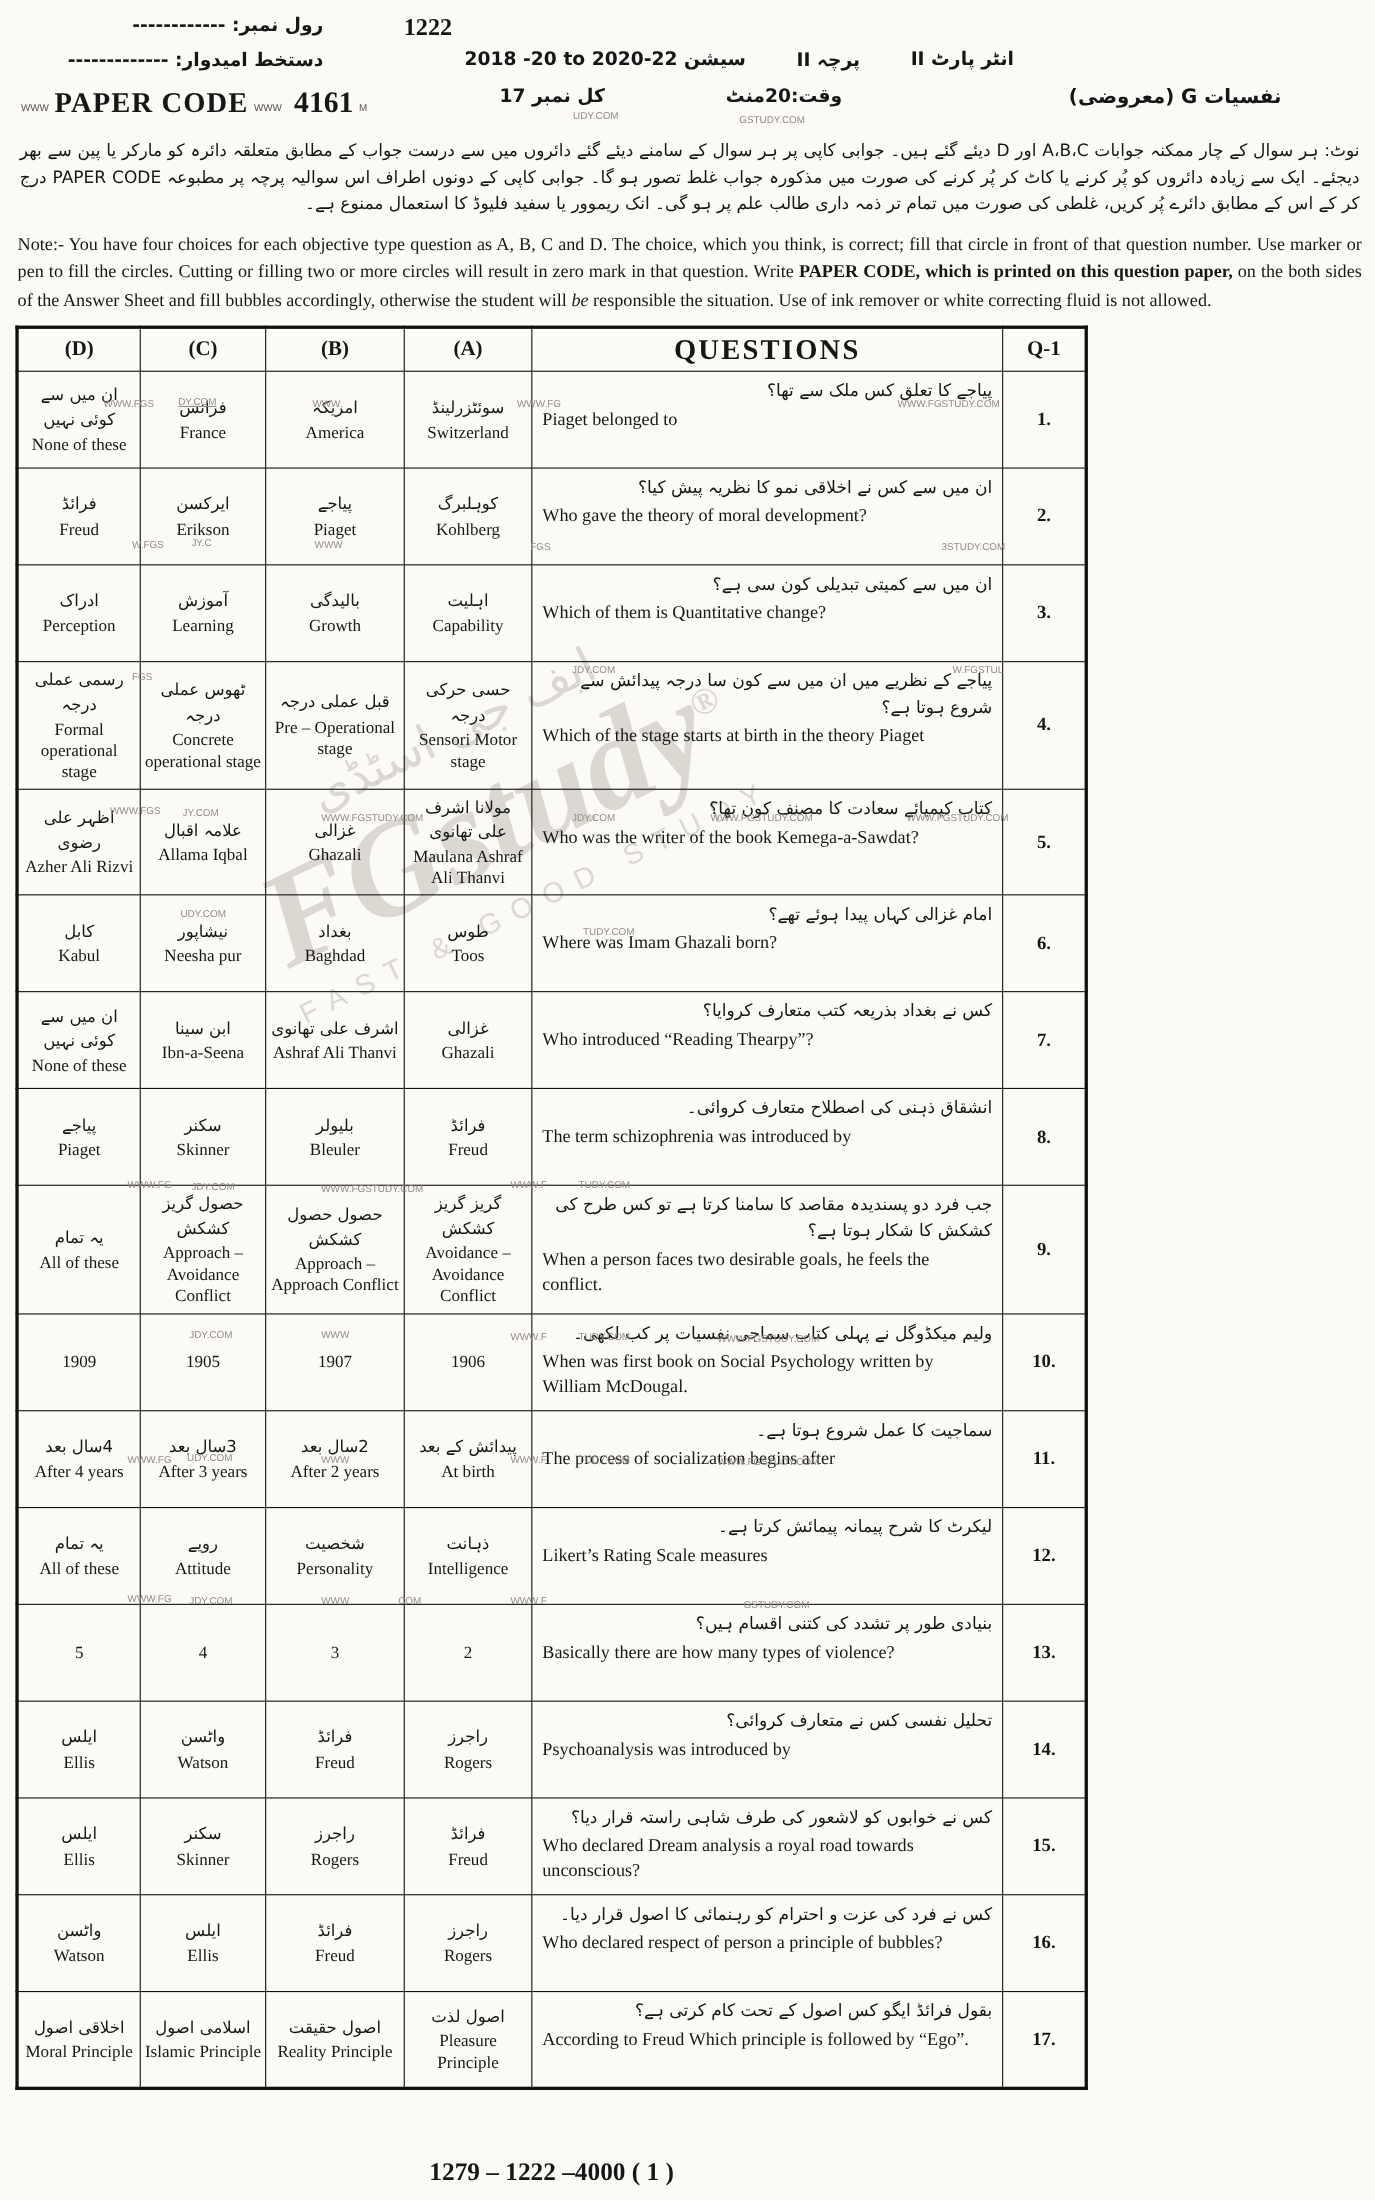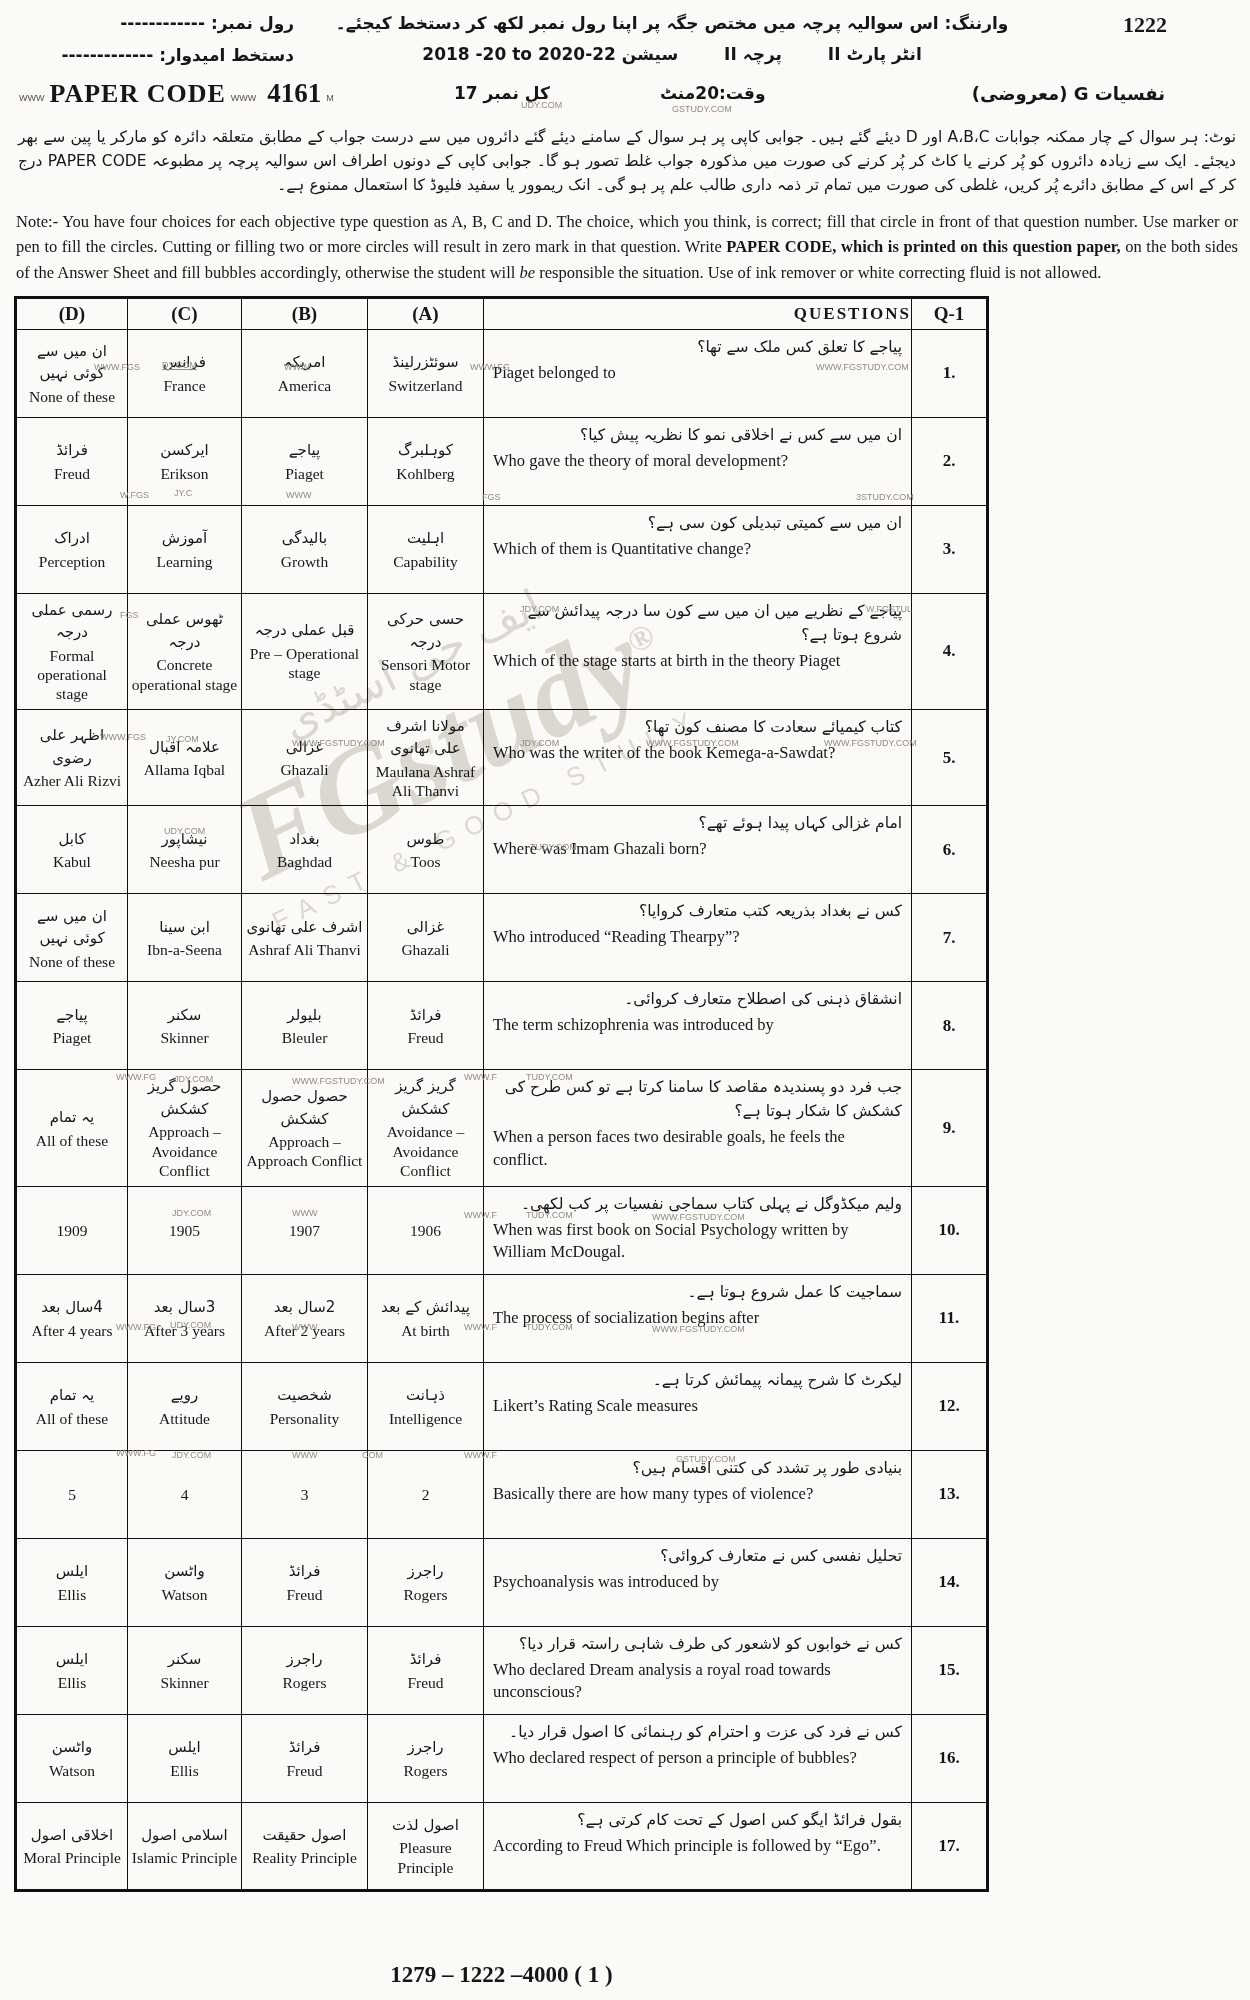--- a/index.html
+++ b/index.html
@@ -14,38 +14,38 @@
 
   
   .hdr-line1 { display: flex; align-items: flex-start; }
   .roll, .sign { width: 280px; font: bold 17px/1.4 "DejaVu Sans", sans-serif; }
   .dots { letter-spacing: 1px; font-weight: bold; }
   .warn { flex: 1; text-align: center; font: bold 17px/1.4 "DejaVu Sans", sans-serif; }
   .code1222 { width: 190px; text-align: center; font: bold 22px "Liberation Serif", serif; }
   .hdr-line2 { display: flex; align-items: flex-start; margin-top: 6px; }
   .meta { flex: 1; display: flex; justify-content: center; gap: 46px; font: bold 17px "DejaVu Sans", sans-serif; }
   .spacer160 { width: 190px; }
-  .hdr-line3 { display: flex; align-items: center; margin-top: 10px; }
+  .hdr-line3 { display: flex; align-items: flex-start; margin-top: 10px; }
   .papercode { width: 440px; white-space: nowrap; }
   .www { font: 9px "Liberation Sans", sans-serif; color: #55514b; margin: 0 5px; vertical-align: middle; }
   .pc-label { font: bold 26px "Liberation Serif", serif; letter-spacing: 1px; }
   .pc-value { font: bold 27px "Liberation Serif", serif; margin-left: 6px; }
   .marks { font: bold 17px "DejaVu Sans", sans-serif; }
   .time { font: bold 17px "DejaVu Sans", sans-serif; margin-left: 110px; }
   .subject { margin-left: auto; margin-right: 75px; font: bold 18px "DejaVu Sans", sans-serif; }
   .note-ur { margin: 16px 4px 4px; font: 15.5px/1.55 "DejaVu Sans", sans-serif; text-align: justify; direction: rtl; }
   .note-en { margin: 12px 2px 10px; font: 16.5px/1.55 "Liberation Serif", serif; text-align: justify; }
   .note-en b { font-weight: bold; }
   .note-en i { font-style: italic; }
 
   
   table.qtable { border-collapse: collapse; width: 975px; margin-top: 6px; border: 3px solid #101010; background: transparent; }
   .qtable th, .qtable td { border: 1.7px solid #101010; }
   .qtable thead th { font: bold 19px "Liberation Serif", serif; padding: 4px 0; text-align: center; }
-  .qtable thead th.qh { font-size: 17px; letter-spacing: 2px; text-align: right; }
+  .qtable thead th.qh { font-size: 26px; letter-spacing: 2px; }
   .qtable tbody tr { height: 88px; }
   td.opt { text-align: center; vertical-align: middle; padding: 5px 3px; }
   .ur { font: 15px/1.5 "DejaVu Sans", sans-serif; direction: rtl; }
   .en { font: 15.5px/1.25 "Liberation Serif", serif; margin-top: 2px; }
   td.qcell { vertical-align: top; padding: 5px 9px 7px; }
   .q-ur { font: 15.5px/1.55 "DejaVu Sans", sans-serif; direction: rtl; text-align: right; }
   .q-en { font: 16.5px/1.35 "Liberation Serif", serif; margin-top: 3px; text-align: left; }
   td.num { text-align: center; vertical-align: middle; font: bold 17px "Liberation Serif", serif; }
 
   .footer { position: absolute; left: 14px; width: 975px; bottom: 12px; text-align: center;
@@ -72,21 +72,20 @@
     <div class="wm-sub">FAST &amp; GOOD STUDY</div>
   </div>
 
   <div class="content">
 
     <div class="hdr-line1">
       <div class="roll" dir="rtl">
         <span>رول نمبر:</span>
         <span class="dots">------------</span>
       </div>
-      <div class="warn" dir="rtl">وارننگ: اس سوالیہ پرچہ میں مختص جگہ پر اپنا رول نمبر لکھ کر دستخط کیجئے۔</div>
       <div class="code1222">1222</div>
     </div>
 
     <div class="hdr-line2">
       <div class="sign" dir="rtl">
         <span>دستخط امیدوار:</span>
         <span class="dots">-------------</span>
       </div>
       <div class="meta" dir="rtl">
         <span>انٹر پارٹ II</span>

